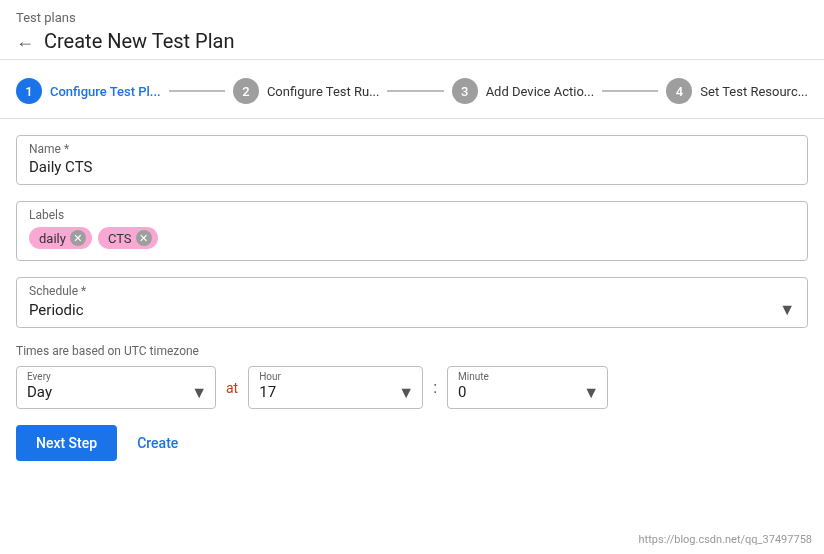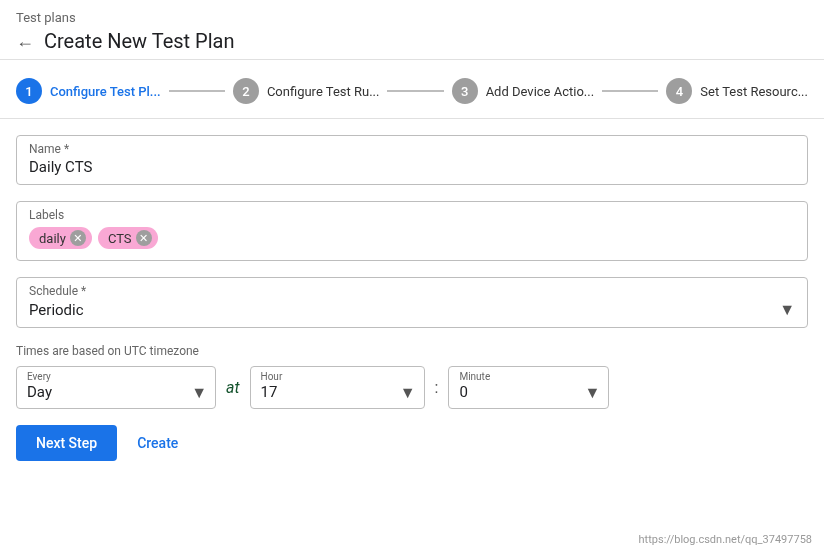--- a/index.html
+++ b/index.html
@@ -228,23 +228,22 @@
 
     .hour-group {
       width: 175px;
     }
 
     .minute-group {
       width: 161px;
     }
 
     .at-label {
-      font-size: 16px;
-      color: #14532d;
-      font-style: italic;
+      font-size: 14px;
+      color: #c2410c;
     }
 
     .colon-label {
       font-size: 16px;
       color: #555;
     }
 
     .action-row {
       display: flex;
       align-items: center;

